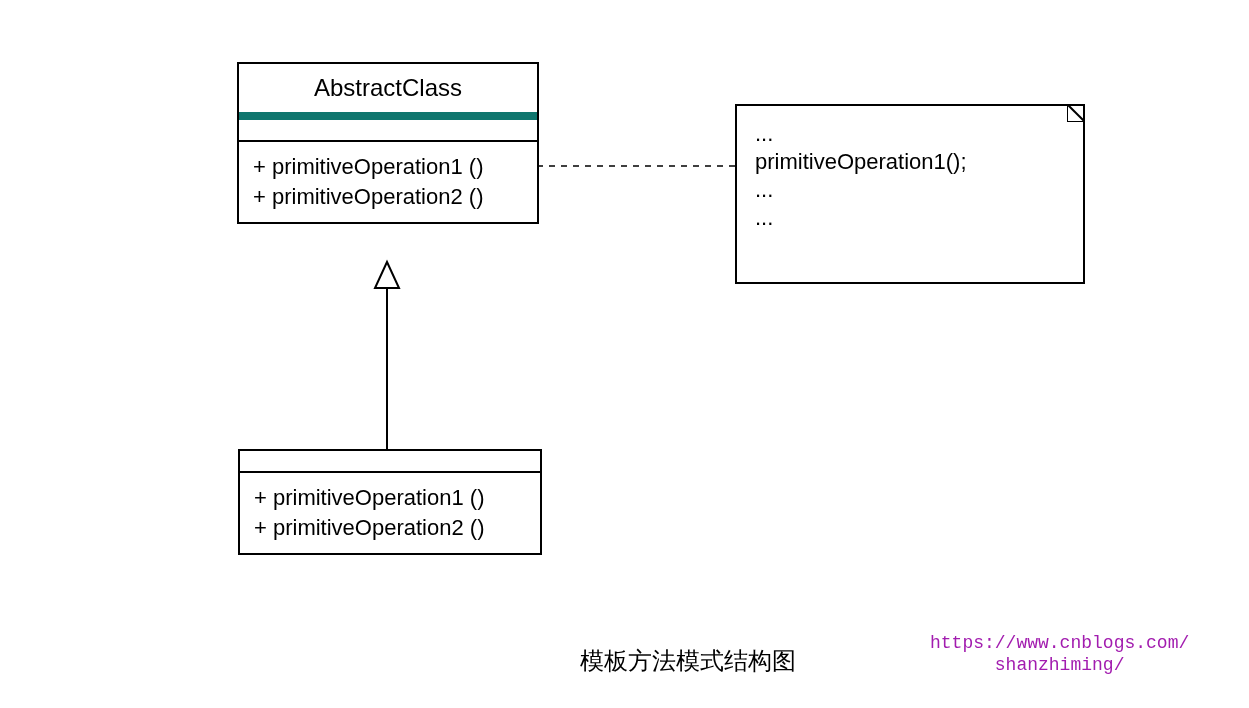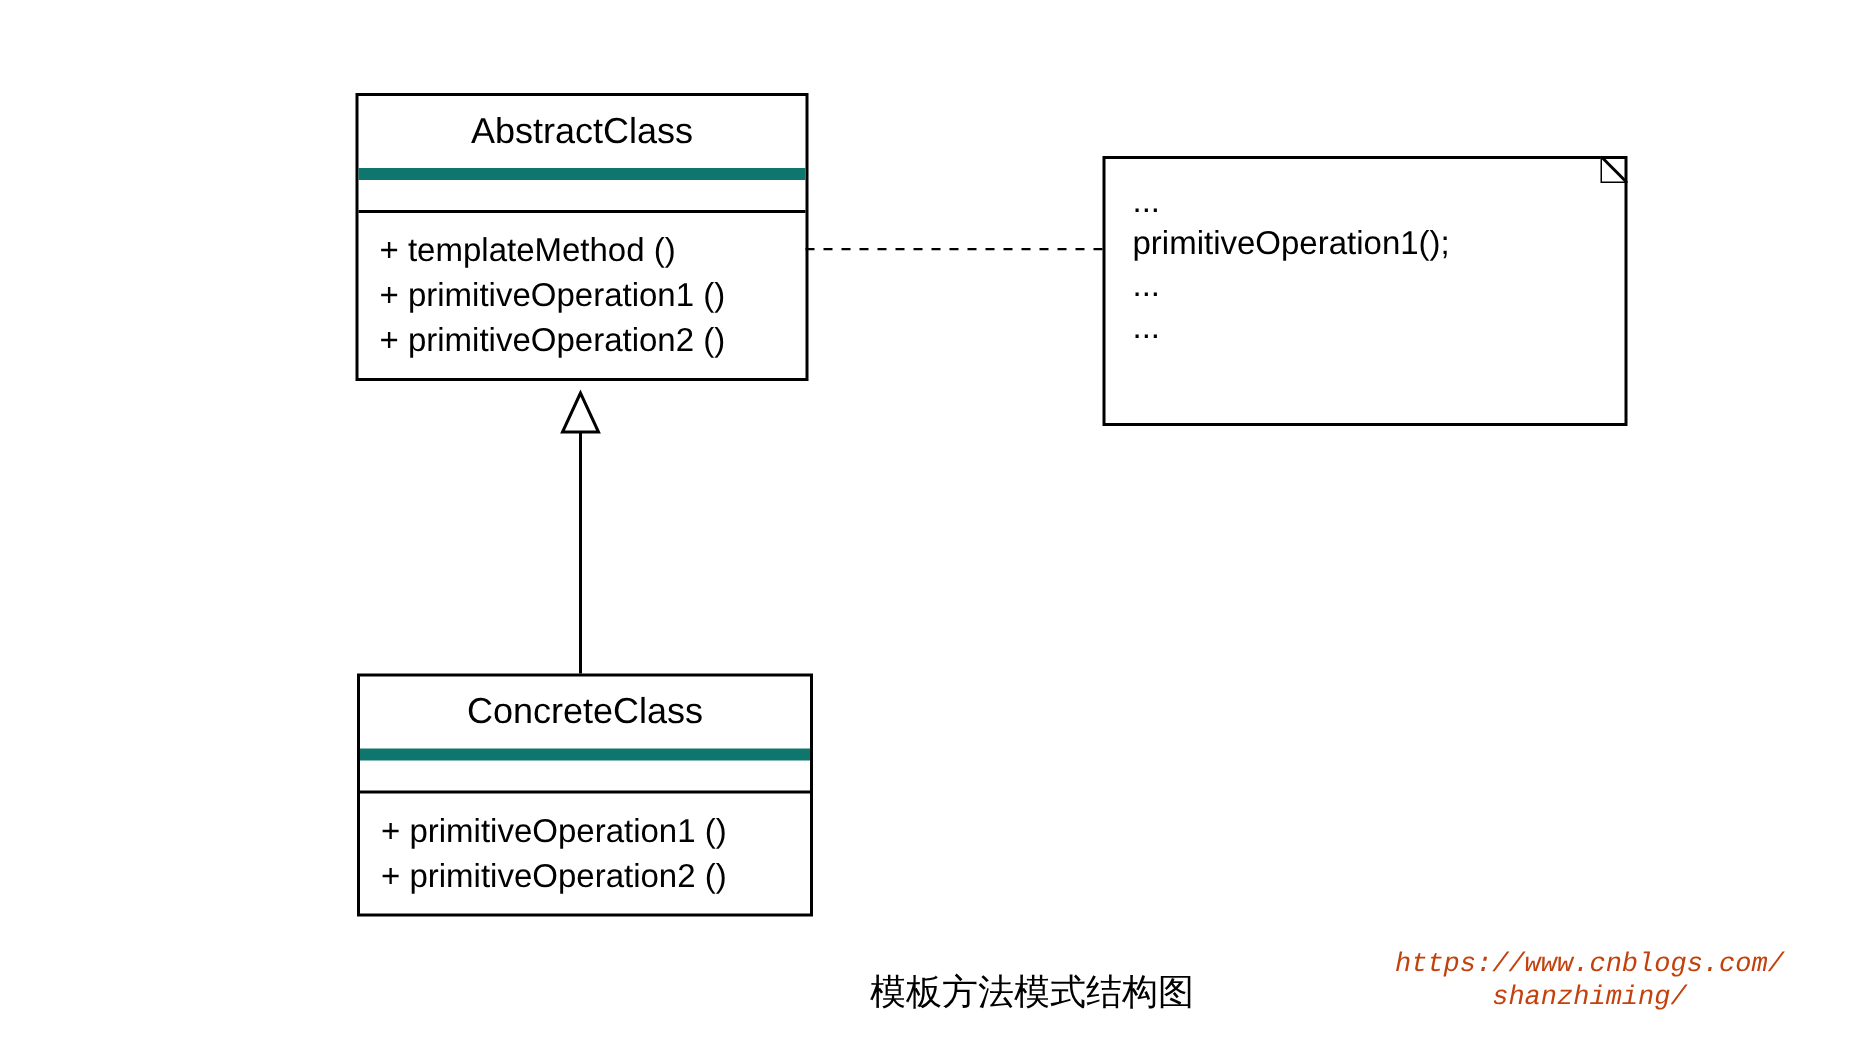--- a/index.html
+++ b/index.html
@@ -49,50 +49,47 @@
   }
   .caption {
     position: absolute;
     font-size: 24px;
     font-family: Liberation Serif, serif;
   }
   .watermark {
     position: absolute;
     font-family: "Courier New", monospace;
     font-size: 18px;
-    color: #c2410c;
+    color: #a21caf;
     text-align: center;
     line-height: 22px;
     white-space: pre;
-    font-style: italic;
   }
   svg.overlay {
     position: absolute;
     left: 0;
     top: 0;
     width: 1249px;
     height: 708px;
     pointer-events: none;
   }
 </style>
 </head>
 <body>
 
 <div class="uml-class" style="left:237px; top:62px; width:298px;">
   <div class="uml-title">AbstractClass</div>
   <div class="uml-sep"></div>
   <div class="uml-body">
-    <div>+  templateMethod ()</div>
     <div>+  primitiveOperation1 ()</div>
     <div>+  primitiveOperation2 ()</div>
   </div>
 </div>
 
 <div class="uml-class" style="left:238px; top:449px; width:300px;">
-  <div class="uml-title">ConcreteClass</div>
   <div class="uml-sep"></div>
   <div class="uml-body">
     <div>+  primitiveOperation1 ()</div>
     <div>+  primitiveOperation2 ()</div>
   </div>
 </div>
 
 <div class="note" style="left:735px; top:104px; width:310px; height:148px;">
   <div>...</div>
   <div>primitiveOperation1();</div>

